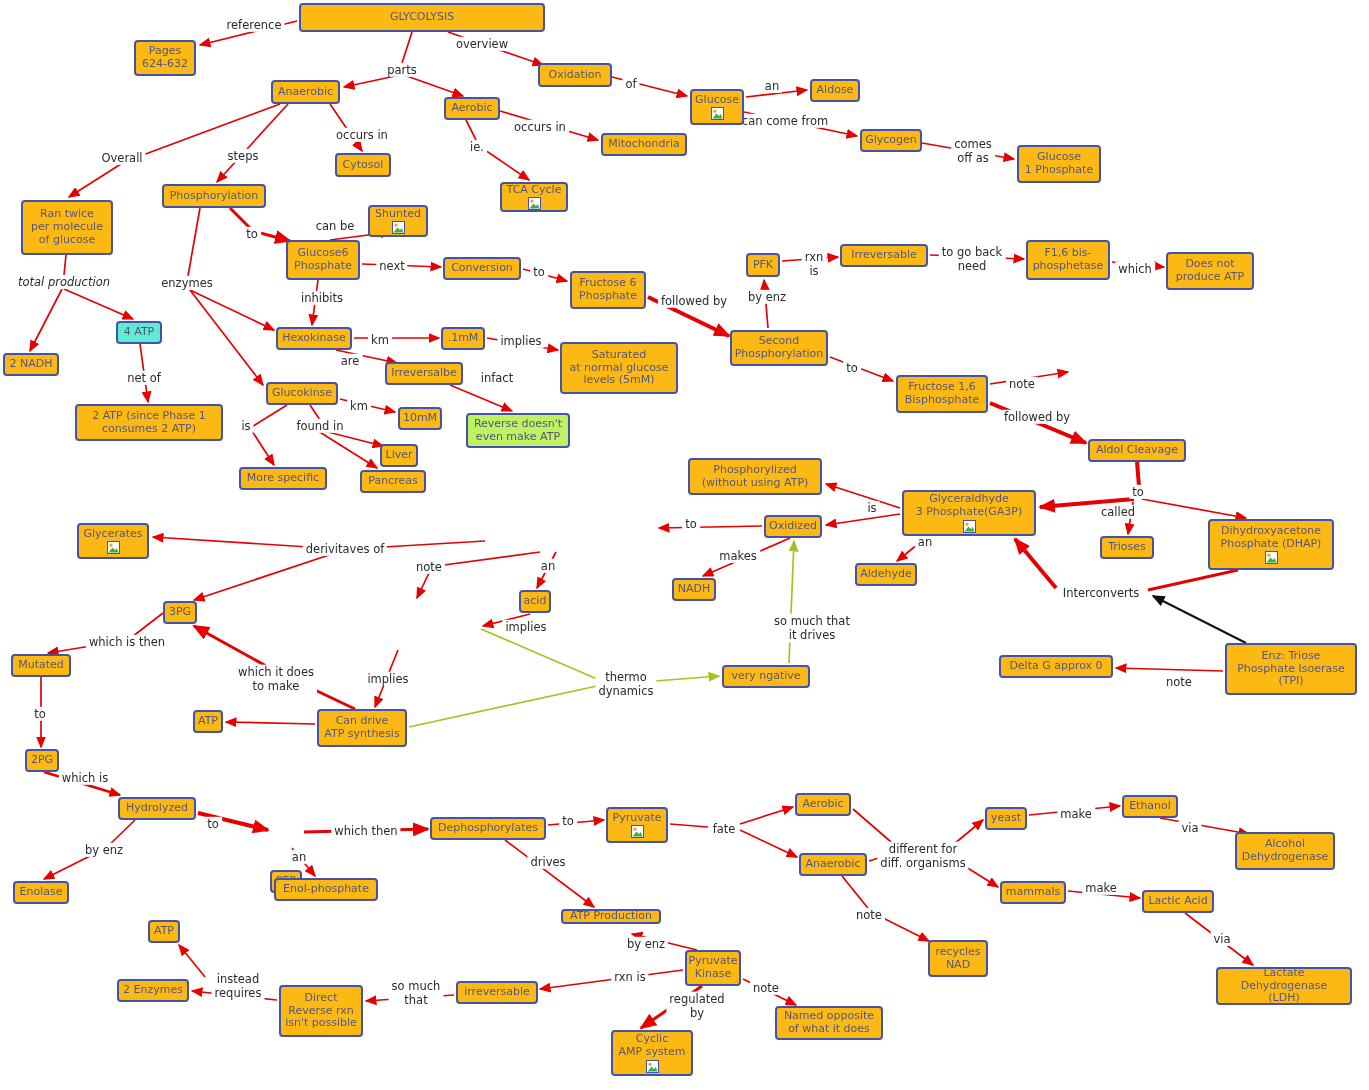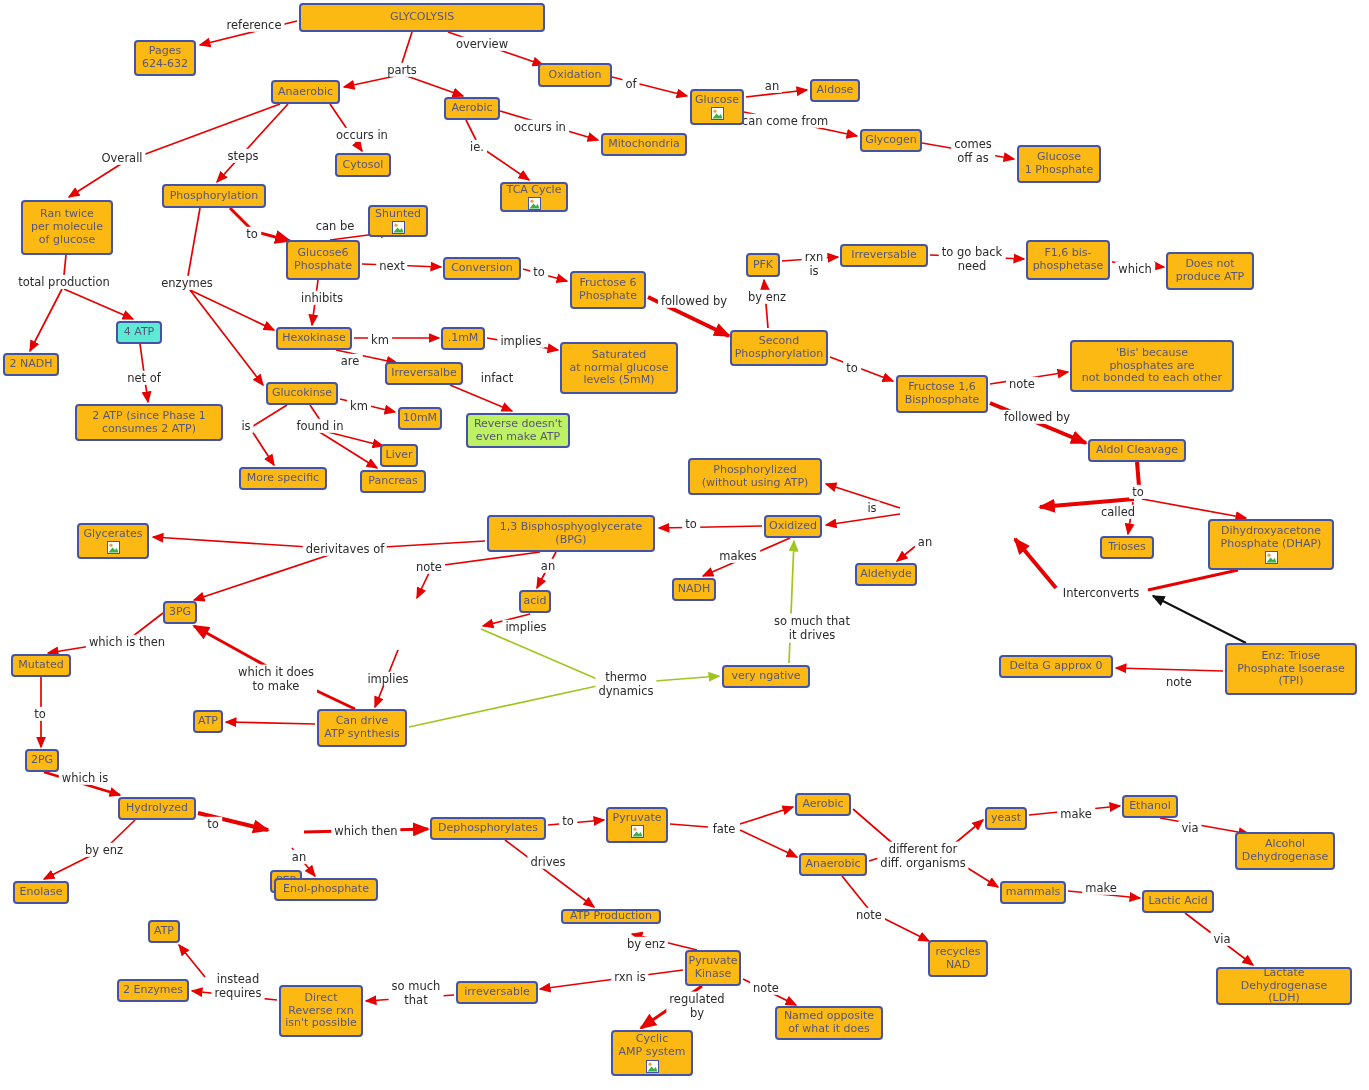--- a/index.html
+++ b/index.html
@@ -275,27 +275,31 @@
     <div class="node" style="left: 239px; top: 467px; width: 88px; height: 23px; background: rgb(253, 185, 19); border-color: rgb(66, 83, 168); color: rgb(86, 86, 120);">
       <div class="node-text">More specific</div>
     </div>
     <div class="node" style="left: 360px; top: 470px; width: 66px; height: 23px; background: rgb(253, 185, 19); border-color: rgb(66, 83, 168); color: rgb(86, 86, 120);">
       <div class="node-text">Pancreas</div>
     </div>
     <div class="node" style="left: 896px; top: 375px; width: 92px; height: 38px; background: rgb(253, 185, 19); border-color: rgb(66, 83, 168); color: rgb(86, 86, 120);">
       <div class="node-text">Fructose 1,6
 Bisphosphate</div>
     </div>
-    <div class="node" style="left: 1070px; top: 340px; width: 164px; height: 52px; background: rgb(253, 185, 19); border-color: rgb(66, 83, 168); color: rgb(86, 86, 120);">
-      <div class="node-text">'Bis' because
-phosphates are
-not bonded to each other</div>
-    </div>
     <div class="node" style="left: 1088px; top: 439px; width: 98px; height: 23px; background: rgb(253, 185, 19); border-color: rgb(66, 83, 168); color: rgb(86, 86, 120);">
       <div class="node-text">Aldol Cleavage</div>
+    </div>
+    <div class="node" style="left: 902px; top: 490px; width: 134px; height: 46px; background: rgb(253, 185, 19); border-color: rgb(66, 83, 168); color: rgb(86, 86, 120);">
+      <div class="node-text">Glyceraldhyde
+3 Phosphate(GA3P)</div>
+      <div class="res-icon"><svg width="13" height="13" viewBox="0 0 13 13">
+          <rect x="0.5" y="0.5" width="12" height="12" fill="#ffffff" stroke="#4253a8"></rect>
+          <circle cx="4" cy="4.2" r="1.6" fill="#e8a33d"></circle>
+          <path d="M1.5 11.5 L5.5 6.5 L8 9 L9.8 7 L11.5 11.5 Z" fill="#3fae49"></path>
+        </svg></div>
     </div>
     <div class="node" style="left: 1100px; top: 536px; width: 54px; height: 23px; background: rgb(253, 185, 19); border-color: rgb(66, 83, 168); color: rgb(86, 86, 120);">
       <div class="node-text">Trioses</div>
     </div>
     <div class="node" style="left: 1208px; top: 519px; width: 126px; height: 51px; background: rgb(253, 185, 19); border-color: rgb(66, 83, 168); color: rgb(86, 86, 120);">
       <div class="node-text">Dihydroxyacetone
 Phosphate (DHAP)</div>
       <div class="res-icon"><svg width="13" height="13" viewBox="0 0 13 13">
           <rect x="0.5" y="0.5" width="12" height="12" fill="#ffffff" stroke="#4253a8"></rect>
           <circle cx="4" cy="4.2" r="1.6" fill="#e8a33d"></circle>
@@ -307,24 +311,20 @@
 (without using ATP)</div>
     </div>
     <div class="node" style="left: 764px; top: 515px; width: 58px; height: 23px; background: rgb(253, 185, 19); border-color: rgb(66, 83, 168); color: rgb(86, 86, 120);">
       <div class="node-text">Oxidized</div>
     </div>
     <div class="node" style="left: 855px; top: 563px; width: 62px; height: 23px; background: rgb(253, 185, 19); border-color: rgb(66, 83, 168); color: rgb(86, 86, 120);">
       <div class="node-text">Aldehyde</div>
     </div>
     <div class="node" style="left: 672px; top: 578px; width: 44px; height: 23px; background: rgb(253, 185, 19); border-color: rgb(66, 83, 168); color: rgb(86, 86, 120);">
       <div class="node-text">NADH</div>
-    </div>
-    <div class="node" style="left: 487px; top: 515px; width: 168px; height: 37px; background: rgb(253, 185, 19); border-color: rgb(66, 83, 168); color: rgb(86, 86, 120);">
-      <div class="node-text">1,3 Bisphosphyoglycerate
-(BPG)</div>
     </div>
     <div class="node" style="left: 77px; top: 523px; width: 72px; height: 36px; background: rgb(253, 185, 19); border-color: rgb(66, 83, 168); color: rgb(86, 86, 120);">
       <div class="node-text">Glycerates</div>
       <div class="res-icon"><svg width="13" height="13" viewBox="0 0 13 13">
           <rect x="0.5" y="0.5" width="12" height="12" fill="#ffffff" stroke="#4253a8"></rect>
           <circle cx="4" cy="4.2" r="1.6" fill="#e8a33d"></circle>
           <path d="M1.5 11.5 L5.5 6.5 L8 9 L9.8 7 L11.5 11.5 Z" fill="#3fae49"></path>
         </svg></div>
     </div>
     <div class="node" style="left: 519px; top: 590px; width: 32px; height: 23px; background: rgb(253, 185, 19); border-color: rgb(66, 83, 168); color: rgb(86, 86, 120);">
@@ -461,21 +461,21 @@
     <div class="edge-label" style="left: 335px; top: 226px; color: rgb(43, 43, 43);">can be</div>
     <div class="edge-label" style="left: 392px; top: 266px; color: rgb(43, 43, 43);">next</div>
     <div class="edge-label" style="left: 539px; top: 272px; color: rgb(43, 43, 43);">to</div>
     <div class="edge-label" style="left: 694px; top: 301px; color: rgb(43, 43, 43);">followed by</div>
     <div class="edge-label" style="left: 814px; top: 264px; color: rgb(43, 43, 43);">rxn
 is</div>
     <div class="edge-label" style="left: 972px; top: 259px; color: rgb(43, 43, 43);">to go back
 need</div>
     <div class="edge-label" style="left: 1135px; top: 269px; color: rgb(43, 43, 43);">which</div>
     <div class="edge-label" style="left: 767px; top: 297px; color: rgb(43, 43, 43);">by enz</div>
-    <div class="edge-label" style="left: 64px; top: 282px; color: rgb(43, 43, 43);">total production</div>
+    <div class="edge-label" style="left: 64px; top: 282px; color: rgb(43, 43, 43); font-style: italic;">total production</div>
     <div class="edge-label" style="left: 187px; top: 283px; color: rgb(43, 43, 43);">enzymes</div>
     <div class="edge-label" style="left: 144px; top: 378px; color: rgb(43, 43, 43);">net of</div>
     <div class="edge-label" style="left: 322px; top: 298px; color: rgb(43, 43, 43);">inhibits</div>
     <div class="edge-label" style="left: 380px; top: 340px; color: rgb(43, 43, 43);">km</div>
     <div class="edge-label" style="left: 521px; top: 341px; color: rgb(43, 43, 43);">implies</div>
     <div class="edge-label" style="left: 350px; top: 361px; color: rgb(43, 43, 43);">are</div>
     <div class="edge-label" style="left: 497px; top: 378px; color: rgb(43, 43, 43);">infact</div>
     <div class="edge-label" style="left: 359px; top: 406px; color: rgb(43, 43, 43);">km</div>
     <div class="edge-label" style="left: 246px; top: 426px; color: rgb(43, 43, 43);">is</div>
     <div class="edge-label" style="left: 320px; top: 426px; color: rgb(43, 43, 43);">found in</div>

